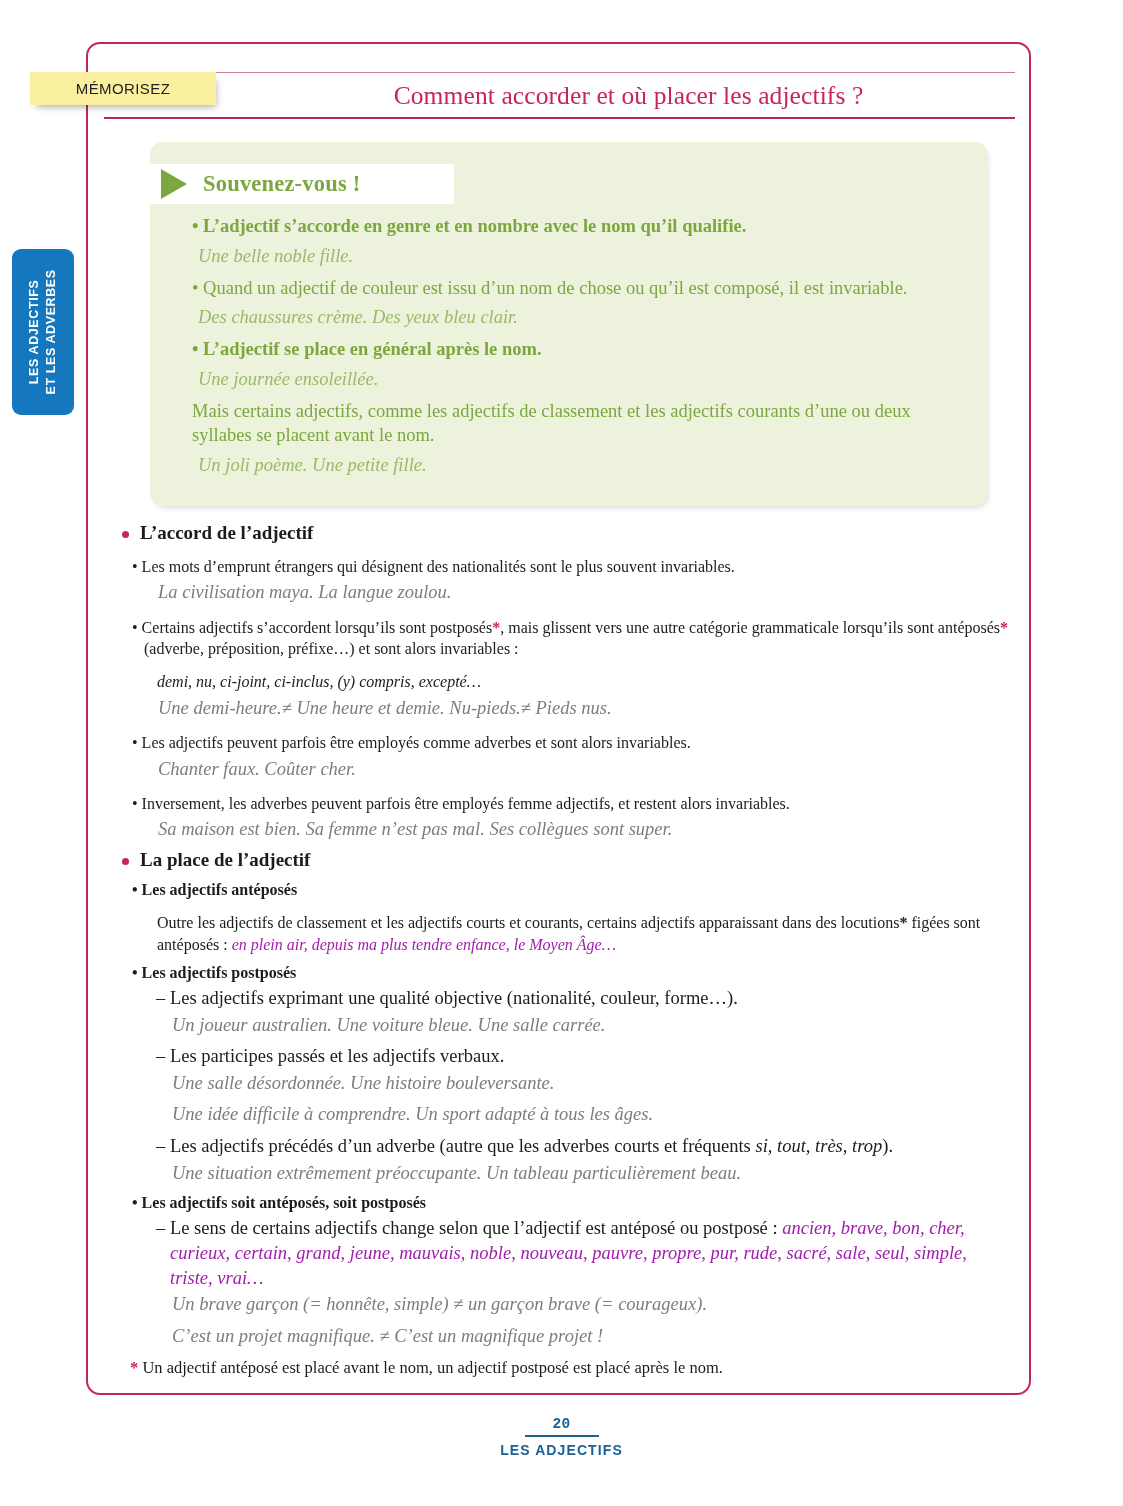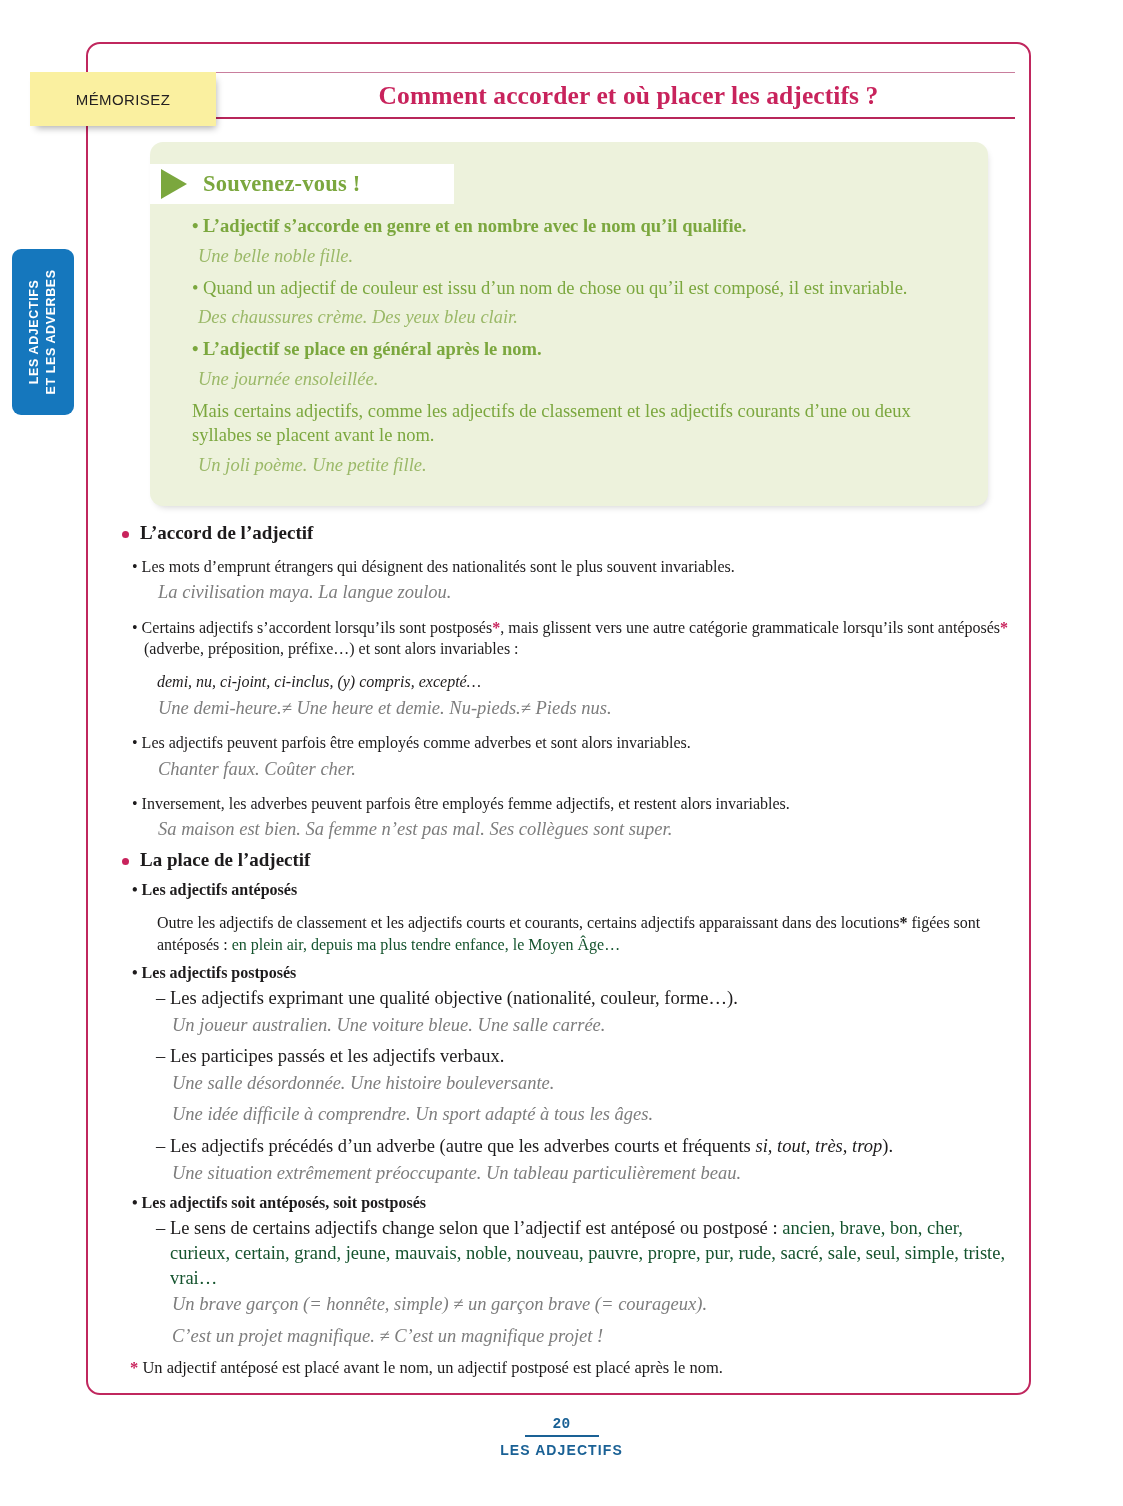--- a/index.html
+++ b/index.html
@@ -75,21 +75,21 @@
     right: 14px;
     top: 73px;
     height: 1.6px;
     background: #b8265a;
   }
   .memorisez-tab {
     position: absolute;
     left: -58px;
     top: 28px;
     width: 186px;
-    height: 54px;
+    height: 33px;
     background: #faf0a0;
     display: flex;
     align-items: center;
     justify-content: center;
     box-shadow: 3px 5px 7px -3px rgba(0,0,0,0.32);
   }
   .memorisez-tab span {
     font-family: "Liberation Sans", sans-serif;
     font-size: 15px;
     color: #232021;
@@ -98,21 +98,21 @@
   .page-title {
     position: absolute;
     left: 160px;
     right: 20px;
     top: 30px;
     height: 44px;
     display: flex;
     align-items: center;
     justify-content: center;
     font-family: "Liberation Serif", serif;
-    font-weight: bold;
+    font-weight: normal;
     font-size: 25.5px;
     color: #c8235c;
     letter-spacing: 0.1px;
   }
 
   
   .green-box {
     position: absolute;
     left: 62px;
     top: 98px;
@@ -216,21 +216,21 @@
     font-size: 18.5px;
     line-height: 1.33;
     color: #7d7d7d;
     margin: 0 0 7px 0;
     padding-left: 48px;
   }
   .ex.deep { padding-left: 62px; }
   .ital { font-style: italic; }
   .star-pink { color: #c8235c; font-weight: bold; }
   .star-blk  { font-weight: bold; }
-  .grey { color: #14532d; }
+  .grey { color: #a21caf; font-style: italic; }
 
   .footnote {
     font-family: "Liberation Serif", serif;
     font-size: 16.5px;
     color: #1d1b1c;
     margin: 10px 0 0 0;
     padding-left: 34px;
     text-indent: -14px;
   }
 

